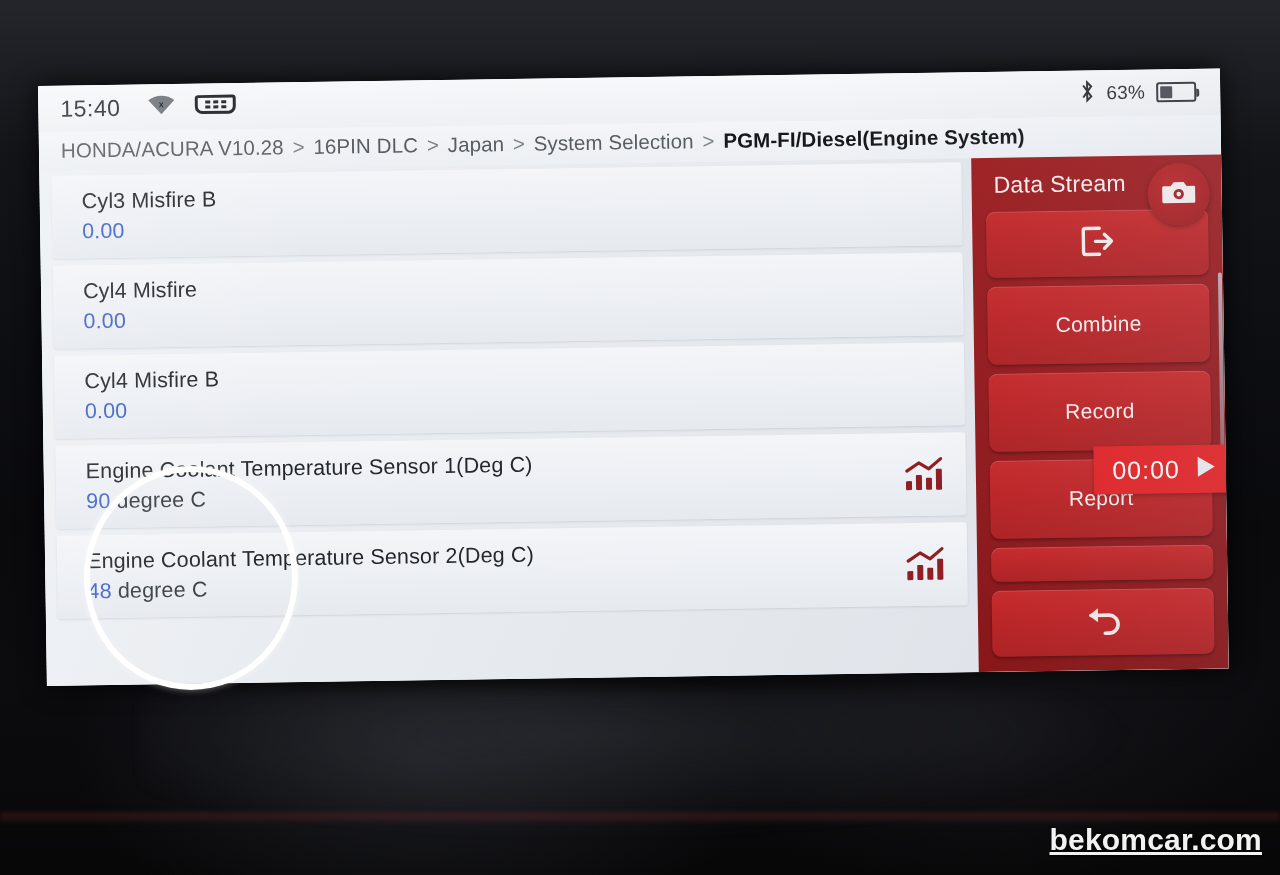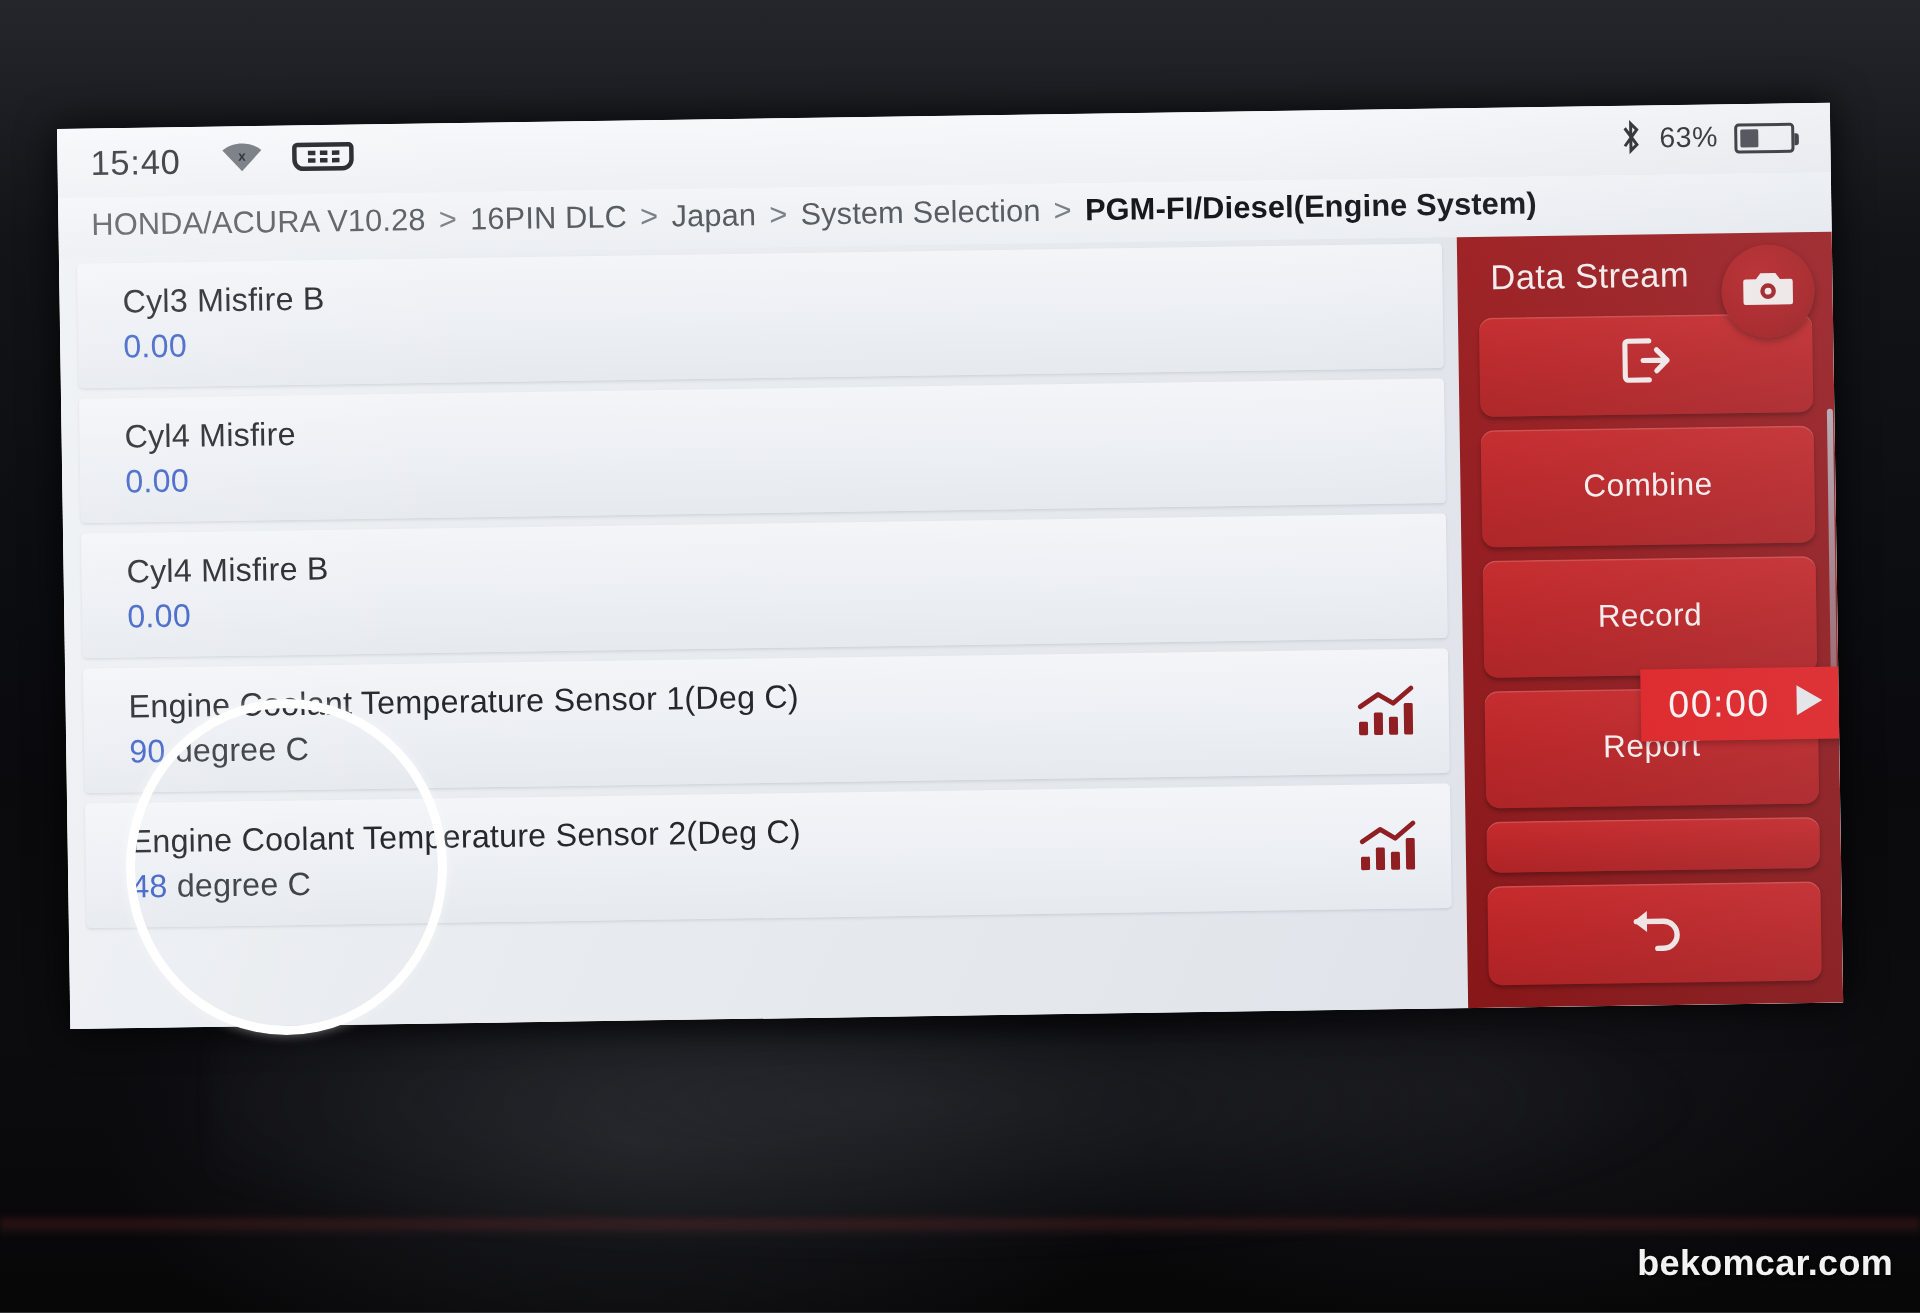--- a/index.html
+++ b/index.html
@@ -253,25 +253,26 @@
     pointer-events: none;
     z-index: 40;
   }
 
   
   #watermark {
     position: absolute;
     right: 18px;
     bottom: 18px;
     color: #f2f2f2;
-    font-size: 24px;
+    font-size: 30px;
     font-weight: bold;
     letter-spacing: 0.2px;
     text-shadow: 0 1px 3px rgba(0,0,0,0.9);
     z-index: 45;
+    text-decoration: underline;
   }
 
   
   #glare {
     position: absolute;
     inset: 0;
     pointer-events: none;
     background:
       linear-gradient(105deg, rgba(255,255,255,0.16) 0%, rgba(255,255,255,0.0) 26%),
       linear-gradient(255deg, rgba(190,200,215,0.12) 0%, rgba(255,255,255,0) 30%);

